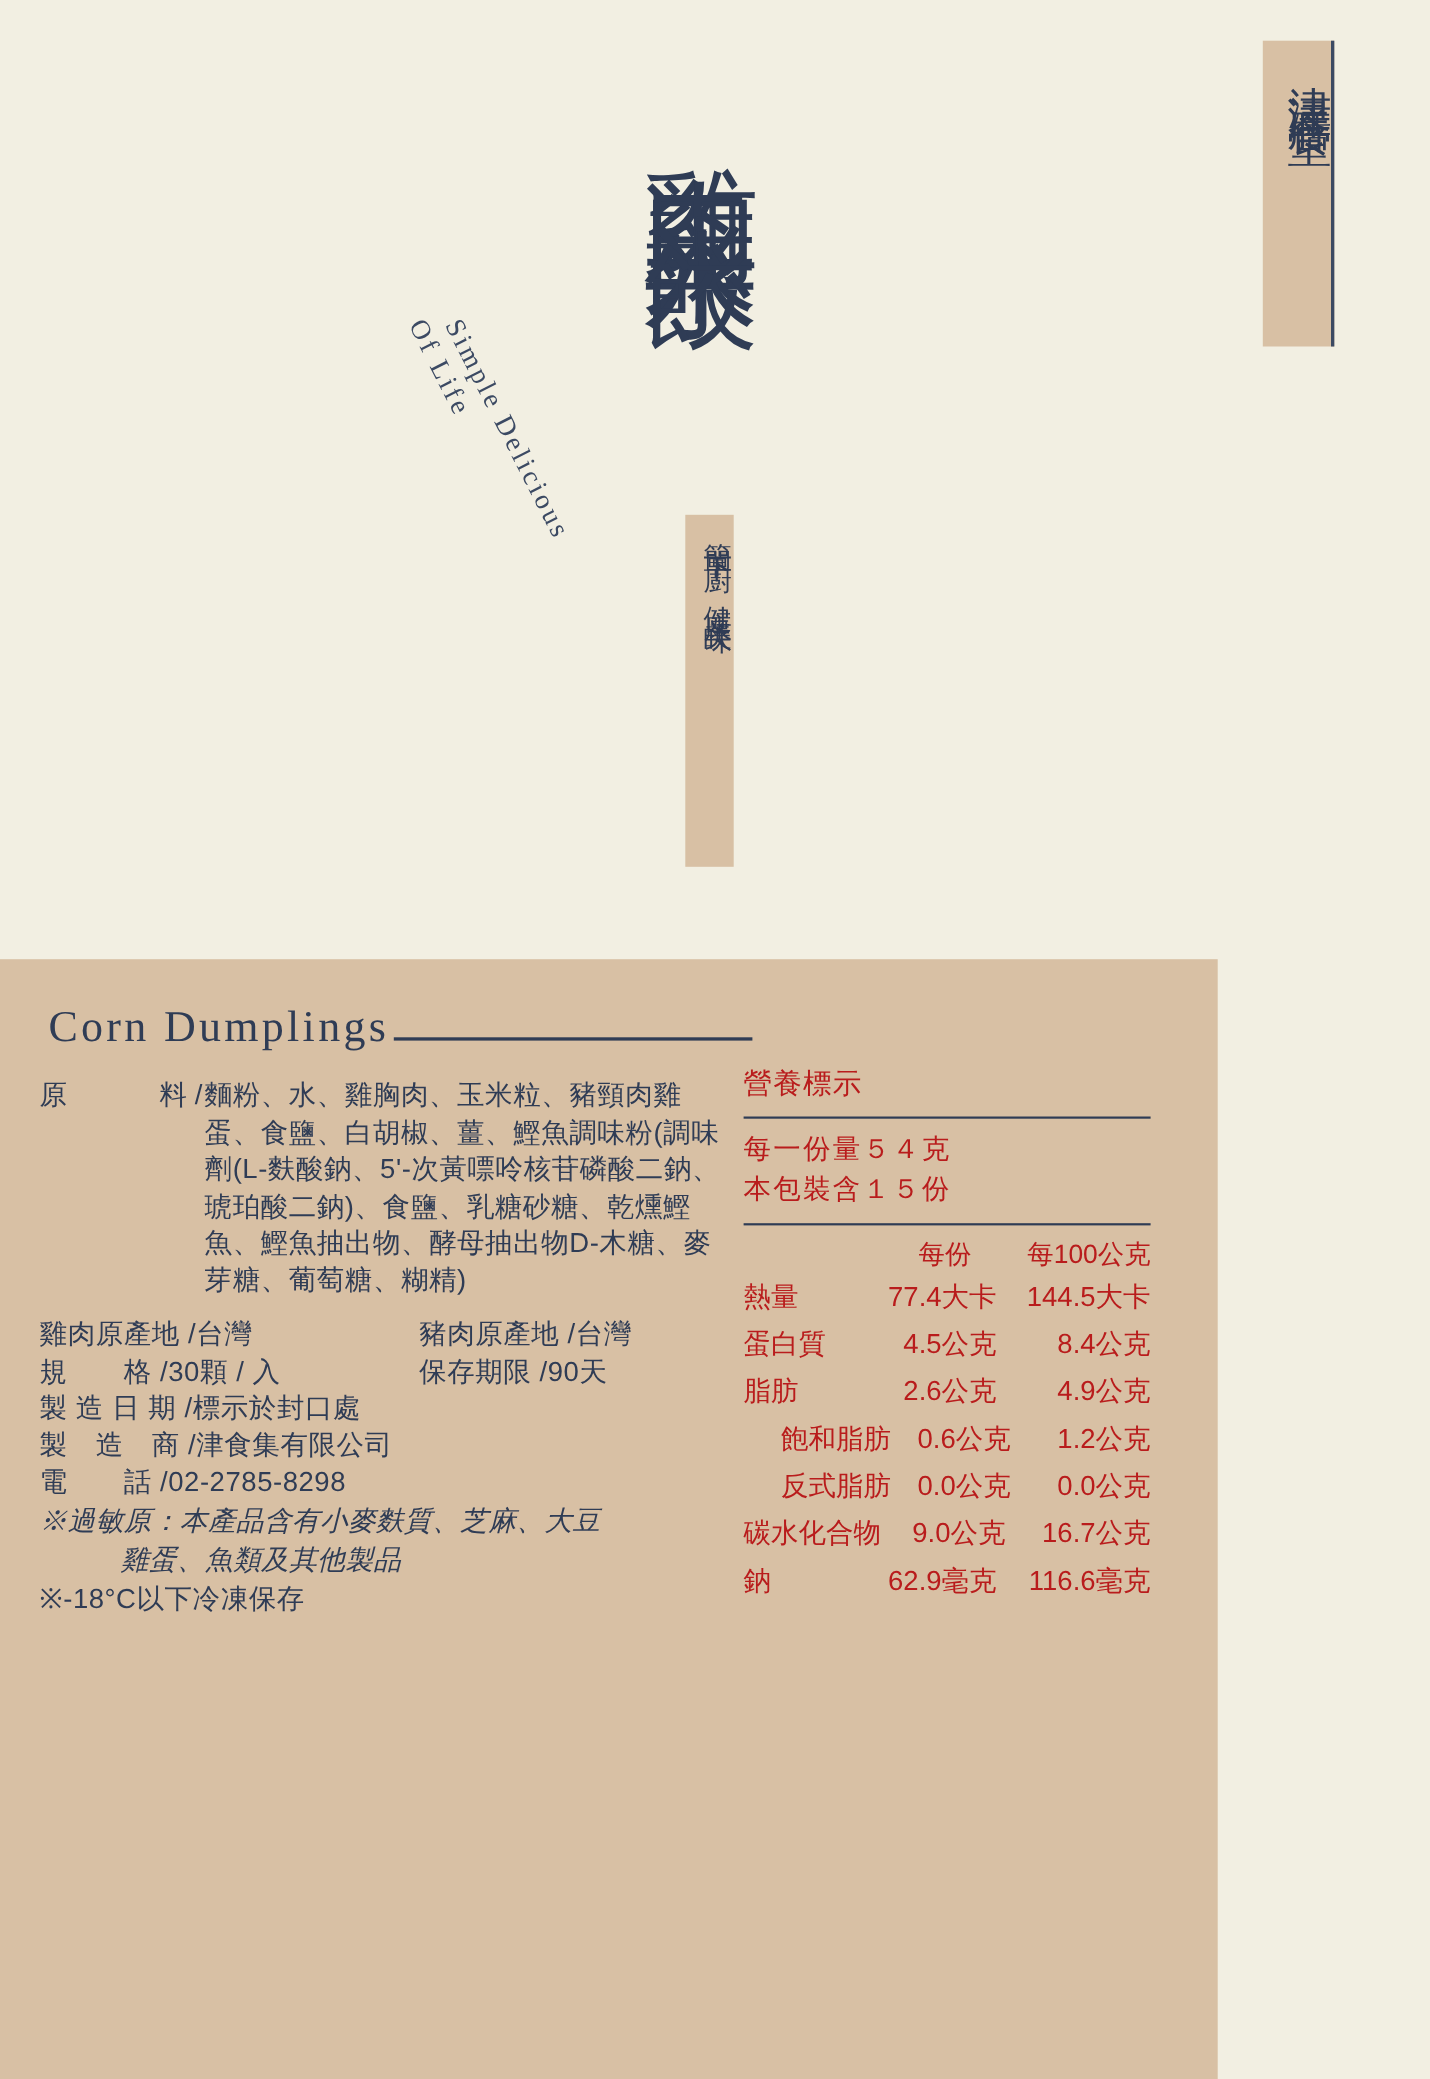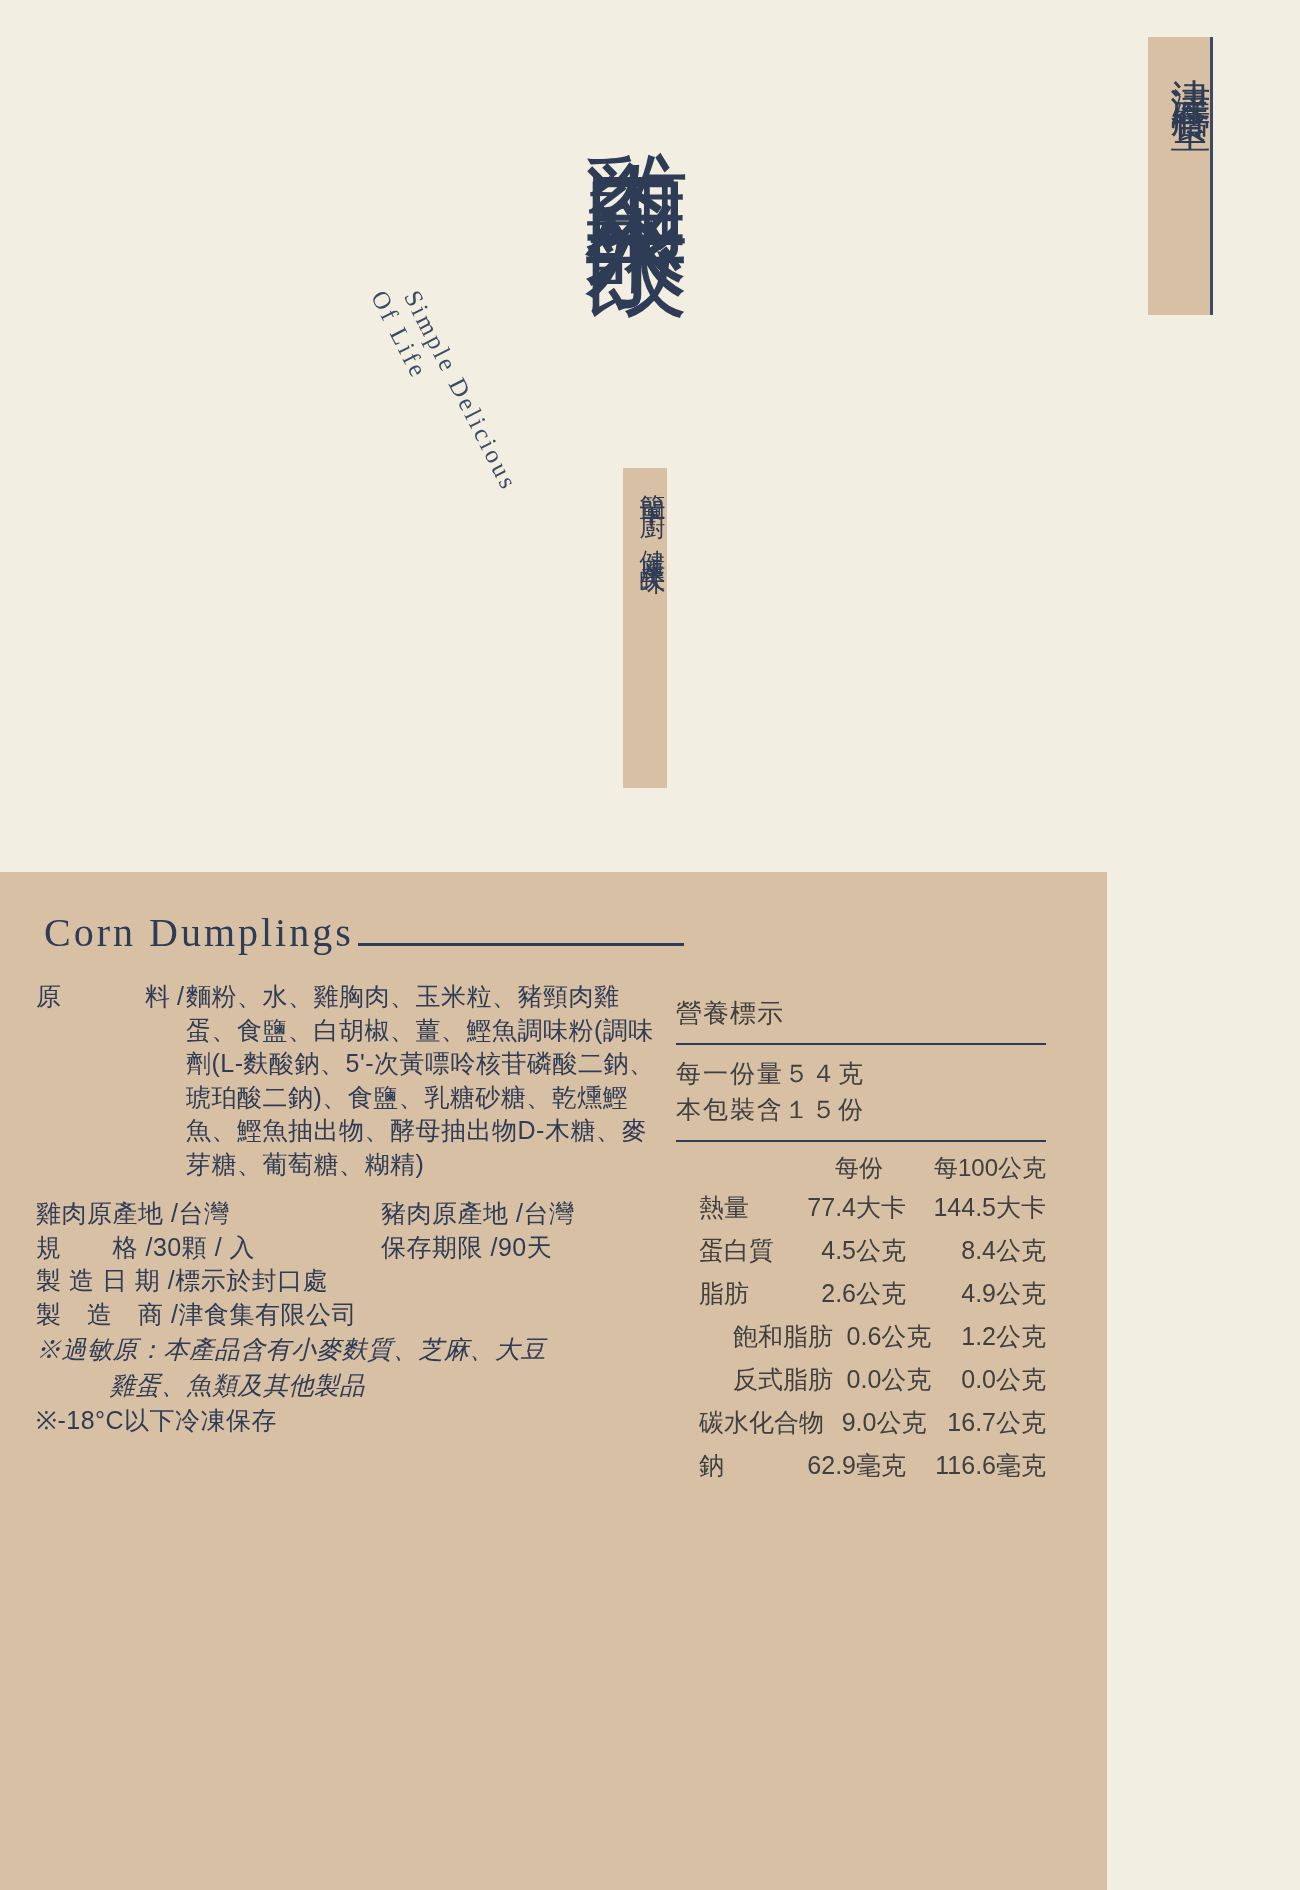--- a/index.html
+++ b/index.html
@@ -195,23 +195,23 @@
     padding-left: 74px;
   }
   .storage {
     margin-top: 2px;
   }
 
   
   #right-col {
     position: absolute;
     left: 676px;
-    top: 124px;
+    top: 96px;
     width: 370px;
-    color: #404040;
+    color: #b91c1c;
   }
   #nutri-title {
     font-size: 26px;
     letter-spacing: 1px;
   }
   .hr-thin {
     height: 2px;
     background: #2f3c55;
     margin: 12px 0 10px 0;
   }
@@ -229,21 +229,20 @@
     gap: 23px;
   }
   .nutri-head .col-a { width: 120px; text-align: right; }
   .nutri-head .col-b { width: 140px; text-align: right; }
   .nutri-row {
     display: flex;
     align-items: flex-start;
     font-size: 25px;
     line-height: 1.0;
     padding: 9px 0;
-    margin-left: 23px;
   }
   .nutri-row .n-name {
     flex: 1;
     white-space: nowrap;
   }
   .nutri-row .n-a { width: 120px; text-align: right; }
   .nutri-row .n-b { width: 140px; text-align: right; }
   .nutri-row.indent .n-name { padding-left: 34px; }
 </style>
 </head>
@@ -292,20 +291,24 @@
         <div class="m-right"><span>保存期限 /</span><span>90天</span></div>
       </div>
       <div class="meta-row">
         <div class="m-left"><span>製 造 日 期 /</span><span>標示於封口處</span></div>
         <div class="m-right"></div>
       </div>
       <div class="meta-row">
         <div class="m-left"><span>製　造　商 /</span><span>津食集有限公司</span></div>
         <div class="m-right"></div>
       </div>
+      <div class="meta-row">
+        <div class="m-left"><span>電　　話 /</span><span>02-2785-8298</span></div>
+        <div class="m-right"></div>
+      </div>
     </div>
 
     <div class="allergen">※過敏原：本產品含有小麥麩質、芝麻、大豆</div>
     <div class="allergen allergen-2">雞蛋、魚類及其他製品</div>
     <div class="storage">※-18°C以下冷凍保存</div>
 
   </div>
 
   <div id="right-col">
 

